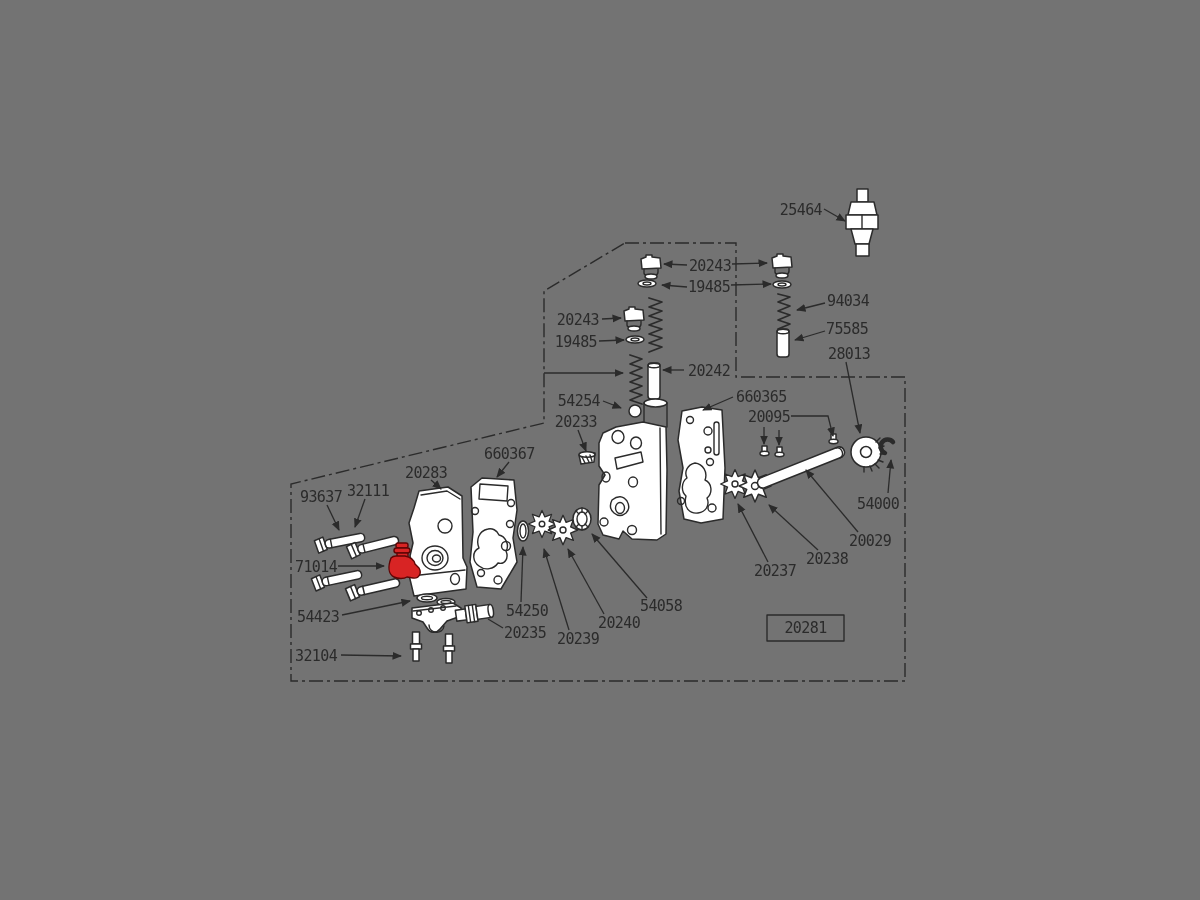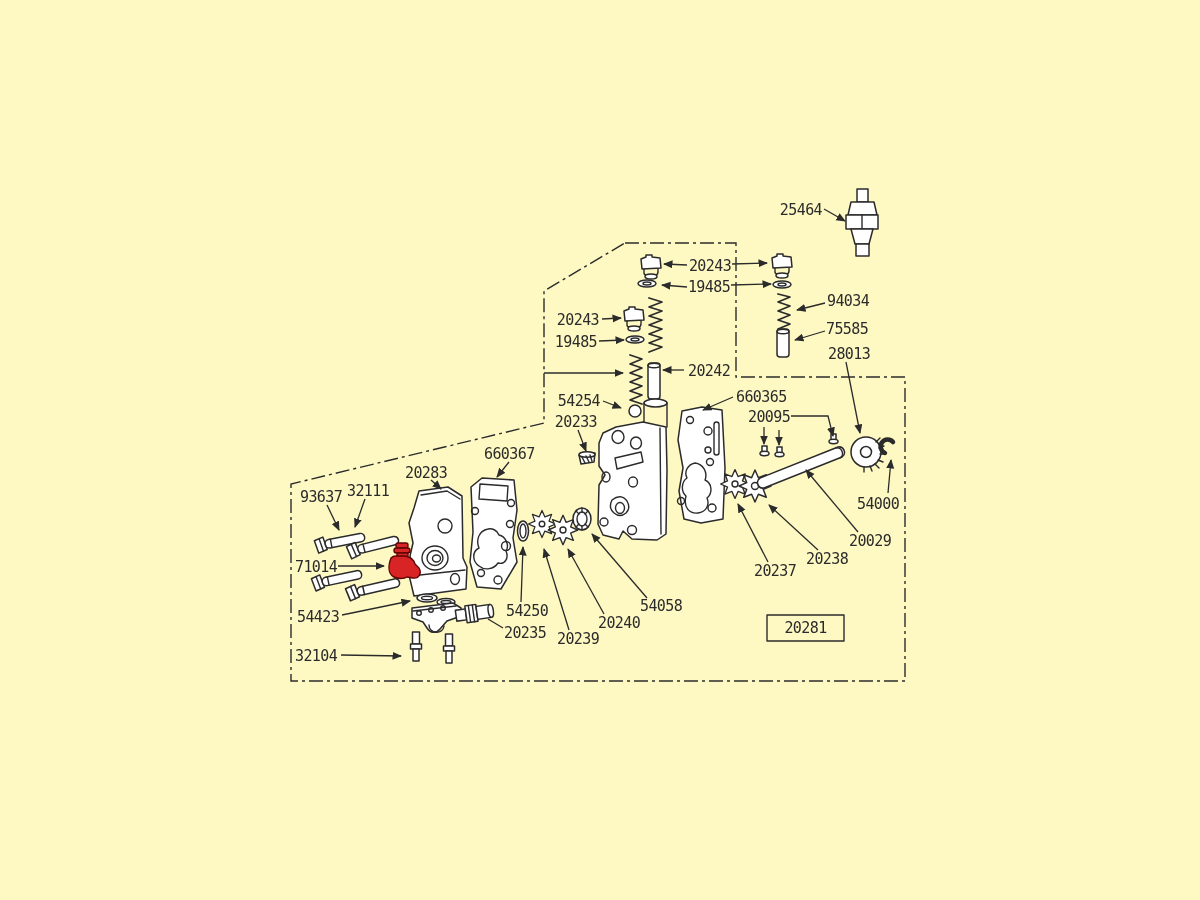--- a/index.html
+++ b/index.html
@@ -1,16 +1,16 @@
 <!DOCTYPE html>
 <html><head>
 <meta charset="utf-8">
 <style>
   html,body{margin:0;padding:0;background:#ffffff;}
-  #stage{position:relative;width:1200px;height:900px;background:#fef9c3;overflow:hidden;}
+  #stage{position:relative;width:1200px;height:900px;background:#737373;overflow:hidden;}
   svg{position:absolute;left:0;top:0;}
   .lbl{font-family:"DejaVu Sans Mono",monospace;font-size:15px;letter-spacing:-0.6px;fill:#2b2b2b;cursor:pointer;}
   .ldr{stroke:#2b2b2b;stroke-width:1.3;fill:none;marker-end:url(#arw);}
   .pl{stroke:#2b2b2b;stroke-width:1.3;fill:none;}
   .bdr{stroke:#2b2b2b;stroke-width:1.4;fill:none;stroke-dasharray:14 4 3 4;}
   .p{stroke:#2b2b2b;stroke-width:1.5;fill:#ffffff;stroke-linejoin:round;stroke-linecap:round;}
   .pn{stroke:#2b2b2b;stroke-width:1.4;fill:none;stroke-linejoin:round;stroke-linecap:round;}
   .spr{stroke:#2b2b2b;stroke-width:1.8;fill:none;stroke-linejoin:round;stroke-linecap:round;}
   .red{fill:#d82424;stroke:#5e0505;stroke-width:1.4;stroke-linejoin:round;}
 </style>

